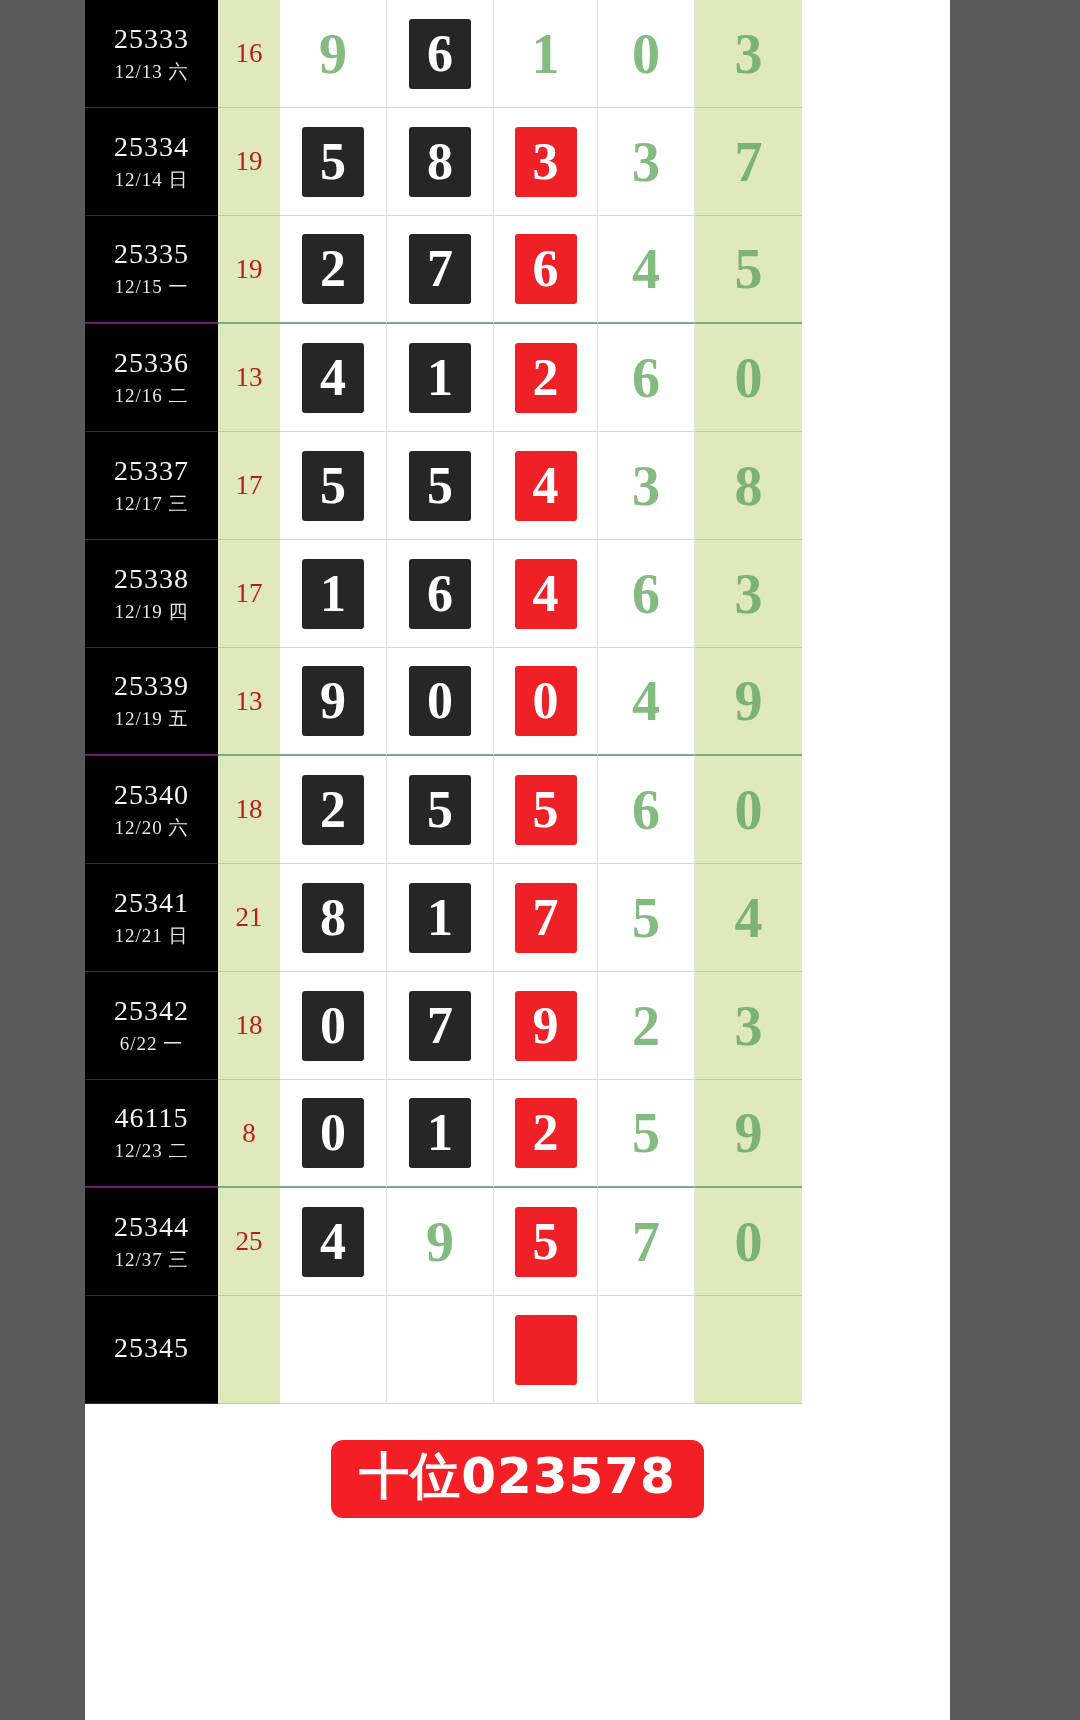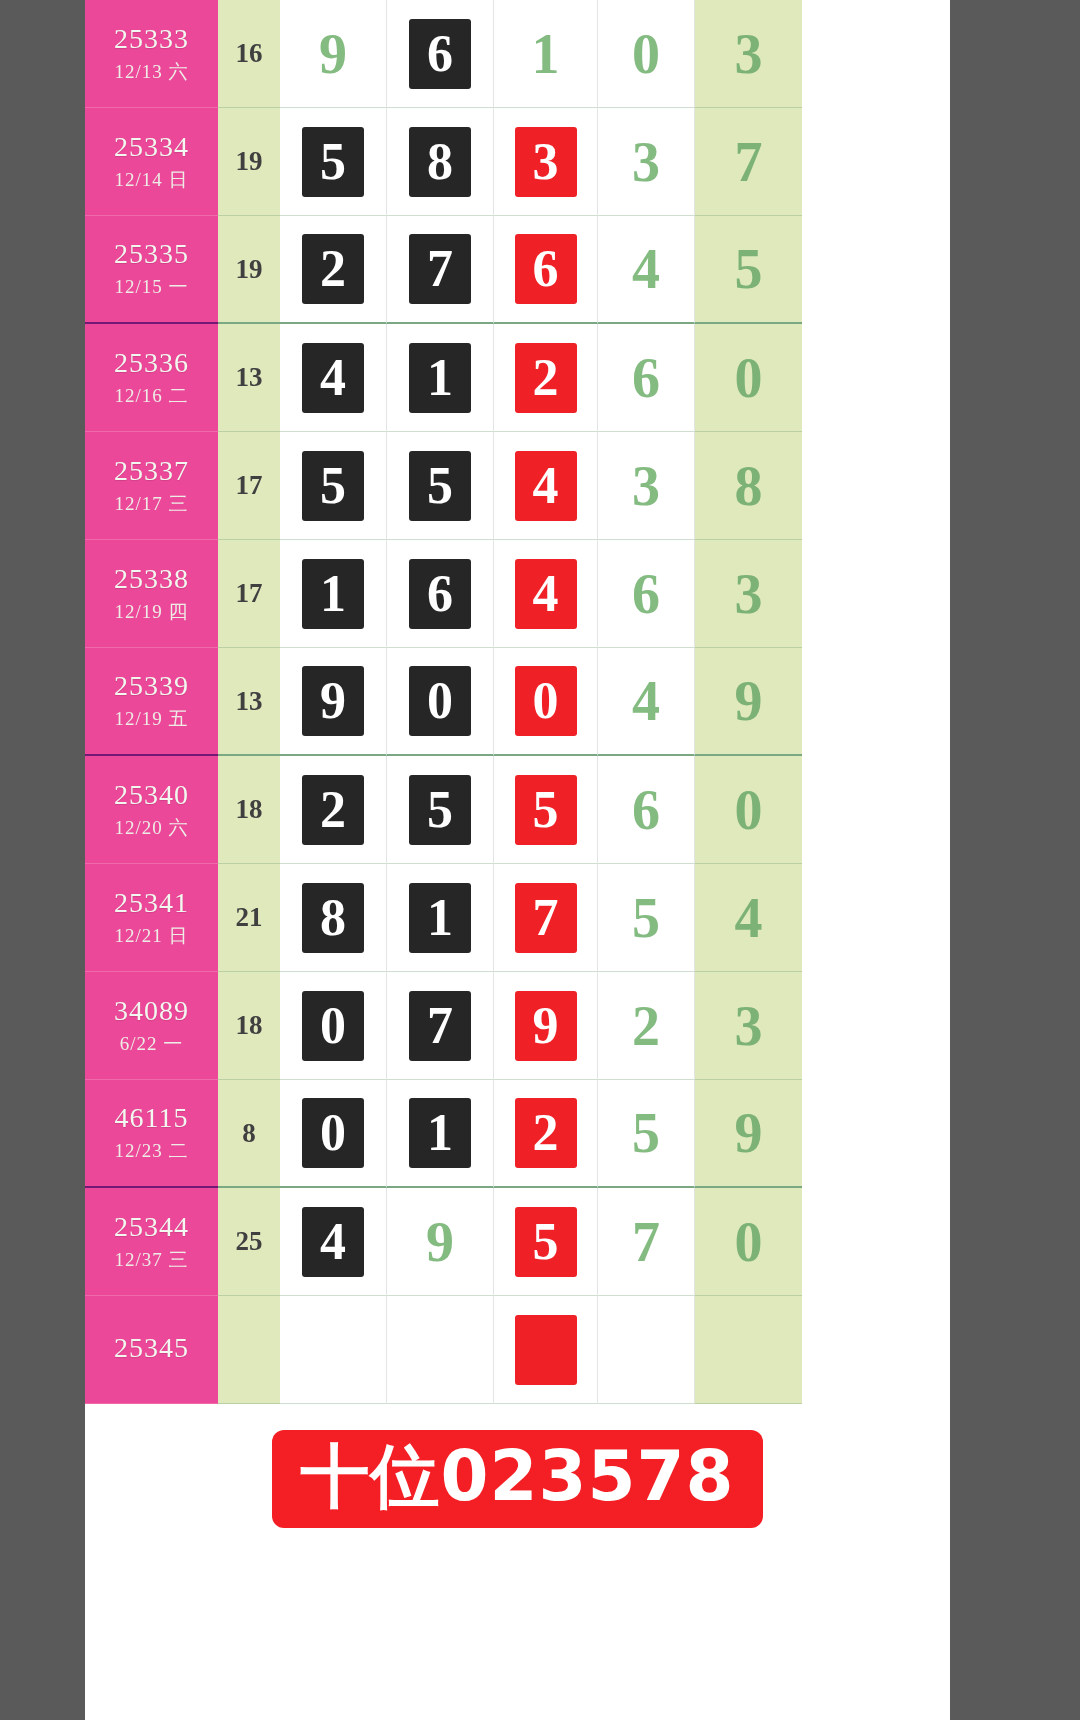--- a/index.html
+++ b/index.html
@@ -12,21 +12,21 @@
     position:absolute;left:85px;top:0;width:865px;height:1720px;
     background:#ffffff;
     display:flex;flex-direction:column;
   }
   .grid{
     display:grid;
     grid-template-columns:133px 62px 107px 107px 104px 97px 107px;
     position:relative;
   }
   
-  .c-id{background:#ec4899;}
+  .c-id{background:#000000;}
   .c-sum{background:#dfe9bc;}
   .c-n{background:#ffffff;}
   .c-last{background:#dfe9bc;}
 
   .cell{
     position:relative;
     height:108px;
     box-sizing:border-box;
     display:flex;align-items:center;justify-content:center;
     border-bottom:1px solid rgba(120,160,120,.35);
@@ -37,21 +37,21 @@
   .c-n.cell{border-right:1px solid #e2e6e2;}
 
   .issue{
     color:#f2f8ef;font-size:28px;letter-spacing:1px;
     text-shadow:0 1px 1px rgba(0,0,0,.12);
     font-family:"Liberation Serif",serif;
   }
   .date{
     color:#eef6ea;font-size:19px;letter-spacing:1px;opacity:.95;
   }
-  .sum{color:#404040;font-size:27px;font-weight:bold;}
+  .sum{color:#b91c1c;font-size:27px;font-weight:normal;}
 
   .gnum{color:#84bb80;font-size:56px;font-weight:bold;line-height:1;}
   .gnum.dark{color:#7db277;}
 
   .box{
     width:62px;height:70px;border-radius:3px;
     display:flex;align-items:center;justify-content:center;
     color:#ffffff;font-size:52px;font-weight:bold;line-height:1;
     box-shadow:0 0 0 5px #ffffff;
     position:relative;z-index:3;
@@ -60,21 +60,21 @@
   .box.red{background:#ef2026;}
   .box.blank{background:#ef2026;}
 
   
   .banner-row{
     position:relative;height:150px;
     display:flex;align-items:center;justify-content:center;
   }
   .banner{
     background:#f41f24;color:#ffffff;
-    font-size:69px;font-weight:bold;letter-spacing:1px;
+    font-size:50px;font-weight:bold;letter-spacing:1px;
     padding:10px 28px 16px 28px;border-radius:12px;
     font-family:"DejaVu Sans",sans-serif;
     white-space:nowrap;line-height:1.05;
     position:relative;z-index:5;
   }
   .tail{flex:1 1 auto;}
 </style>
 </head>
 <body>
 
@@ -272,21 +272,21 @@
       <div class="cell c-n">
         <div class="box red">7</div>
       </div>
       <div class="cell c-n">
         <div class="gnum">5</div>
       </div>
       <div class="cell c-last">
         <div class="gnum dark">4</div>
       </div>
       <div class="cell c-id">
-        <div class="issue">34089</div>
+        <div class="issue">25342</div>
         <div class="date">6/22 一</div>
       </div>
       <div class="cell c-sum">
         <div class="sum">18</div>
       </div>
       <div class="cell c-n">
         <div class="box black">0</div>
       </div>
       <div class="cell c-n">
         <div class="box black">7</div>

